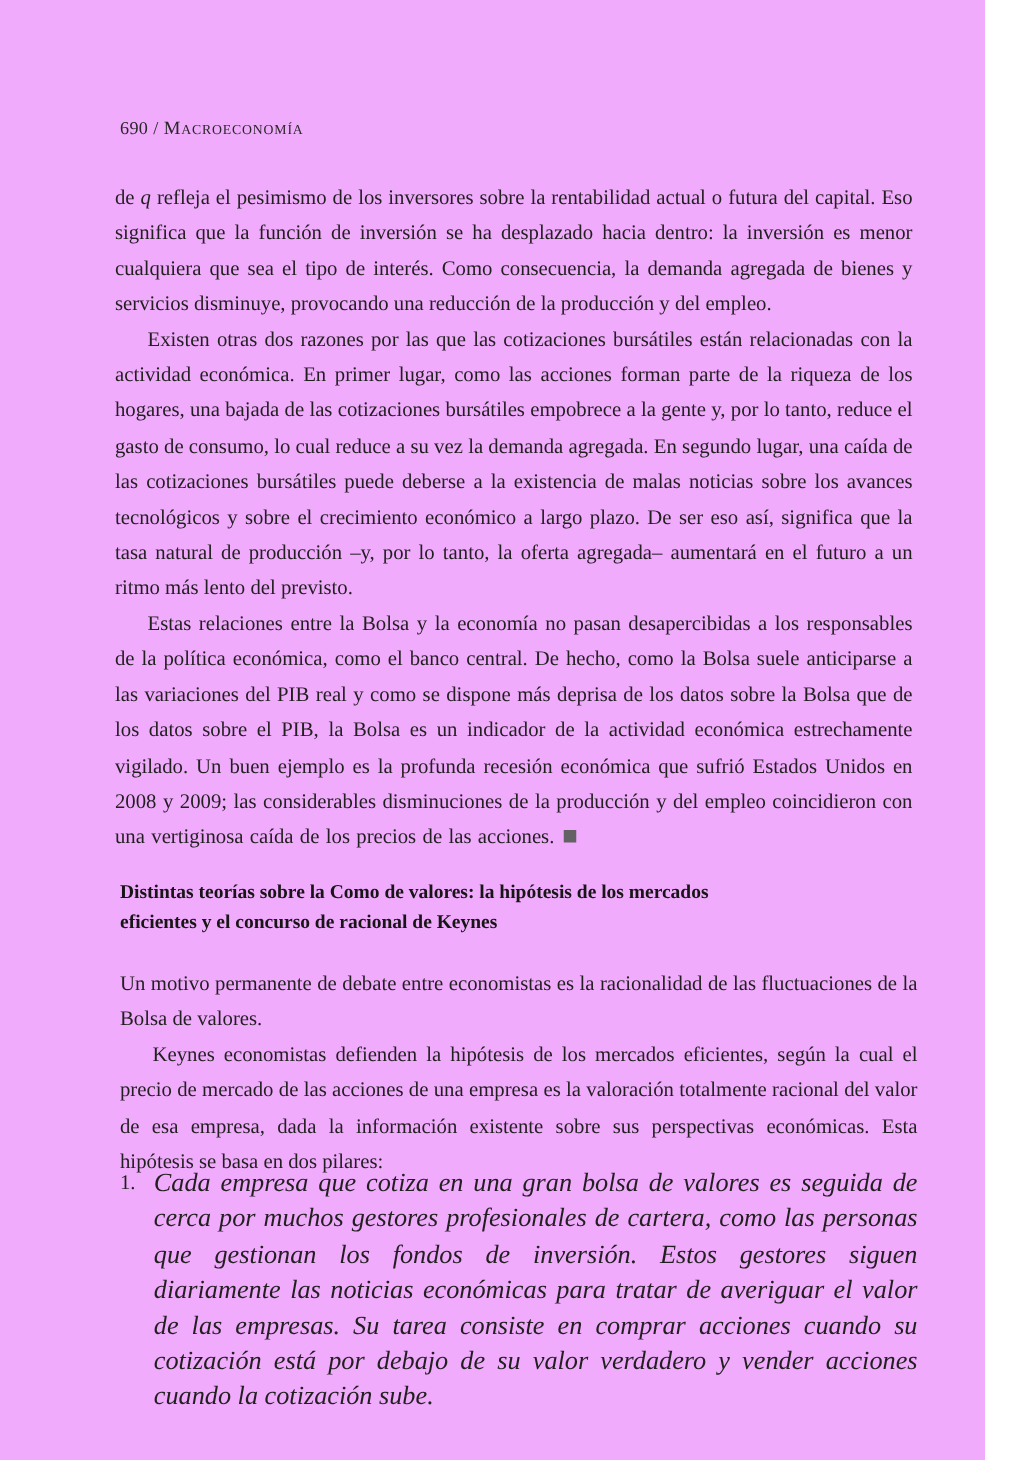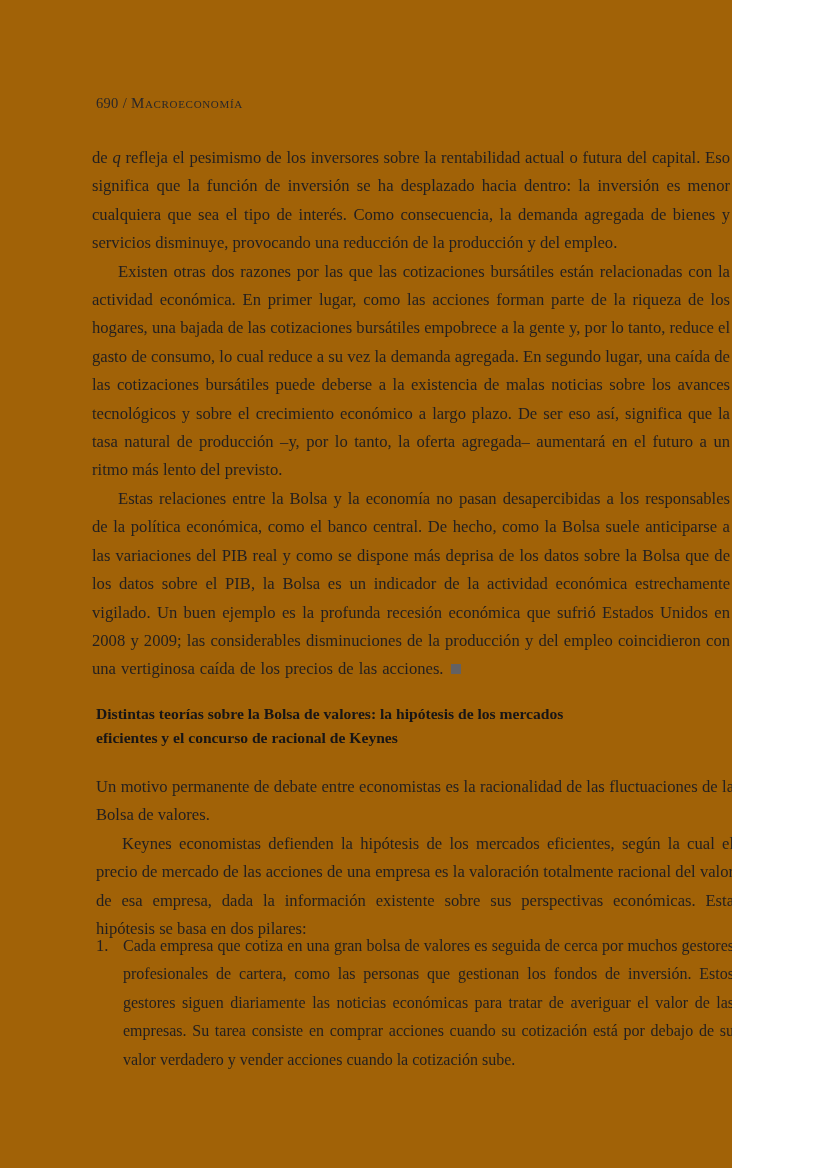--- a/index.html
+++ b/index.html
@@ -2,23 +2,23 @@
 <html lang="es"><head>
 <meta charset="utf-8">
 <style>
   html, body {
     margin: 0;
     padding: 0;
     background: #ffffff;
   }
   .page {
     position: relative;
-    width: 732px;
+    width: 788px;
     height: 1168px;
-    background: #a16207;
+    background: #f0abfc;
     overflow: hidden;
     font-family: "Liberation Serif", "DejaVu Serif", serif;
     color: #221f20;
     -webkit-font-smoothing: antialiased;
   }
 
   
   .running-head {
     position: absolute;
     left: 96px;
@@ -102,24 +102,25 @@
     align-items: flex-start;
   }
   .list-marker {
     flex: 0 0 27px;
     font-size: 16.6px;
     line-height: 28.4px;
     color: #221f20;
   }
   .list-text {
     flex: 1 1 auto;
-    font-size: 16px;
+    font-size: 21px;
     line-height: 28.4px;
     text-align: justify;
     color: #221f20;
+    font-style: italic;
   }
 </style>
 </head>
 <body>
 
 <div class="page">
 
   <div class="running-head">
     <span class="folio">690</span><span class="sep">/</span><span class="title-sc">Macroeconomía</span>
   </div>
@@ -128,21 +129,21 @@
 
     <p class="para"><span>de </span><span class="ital">q</span><span> refleja el pesimismo de los inversores sobre la rentabilidad actual o futura del capital. Eso significa que la función de inversión se ha desplazado hacia dentro: la inversión es menor cualquiera que sea el tipo de interés. Como consecuencia, la demanda agregada de bienes y servicios disminuye, provocando una reducción de la producción y del empleo.</span></p>
 
     <p class="para indent">Existen otras dos razones por las que las cotizaciones bursátiles están relacionadas con la actividad económica. En primer lugar, como las acciones forman parte de la riqueza de los hogares, una bajada de las cotizaciones bursátiles empobrece a la gente y, por lo tanto, reduce el gasto de consumo, lo cual reduce a su vez la demanda agregada. En segundo lugar, una caída de las cotizaciones bursátiles puede deberse a la existencia de malas noticias sobre los avances tecnológicos y sobre el crecimiento económico a largo plazo. De ser eso así, significa que la tasa natural de producción –y, por lo tanto, la oferta agregada– aumentará en el futuro a un ritmo más lento del previsto.</p>
 
     <p class="para indent loose"><span>Estas relaciones entre la Bolsa y la economía no pasan desapercibidas a los responsables de la política económica, como el banco central. De hecho, como la Bolsa suele anticiparse a las variaciones del PIB real y como se dispone más deprisa de los datos sobre la Bolsa que de los datos sobre el PIB, la Bolsa es un indicador de la actividad económica estrechamente vigilado. Un buen ejemplo es la profunda recesión económica que sufrió Estados Unidos en 2008 y 2009; las considerables disminuciones de la producción y del empleo coincidieron con una vertiginosa caída de los precios de las acciones.</span><span class="end-square"></span></p>
 
   </div>
 
   <h2 class="section-heading">
-    <span>Distintas teorías sobre la Bolsa de valores: la hipótesis de los mercados</span><br>
+    <span>Distintas teorías sobre la Como de valores: la hipótesis de los mercados</span><br>
     <span>eficientes y el concurso de racional de Keynes</span>
   </h2>
 
   <div class="lower-block">
 
     <p class="para">Un motivo permanente de debate entre economistas es la racionalidad de las fluctuaciones de la Bolsa de valores.</p>
 
     <p class="para indent"><span>Keynes economistas defienden la </span><span class="bold-inline">hipótesis de los mercados eficientes</span><span>, según la cual el precio de mercado de las acciones de una empresa es la valoración totalmente racional del valor de esa empresa, dada la información existente sobre sus perspectivas económicas. Esta hipótesis se basa en dos pilares:</span></p>
 
   </div>

